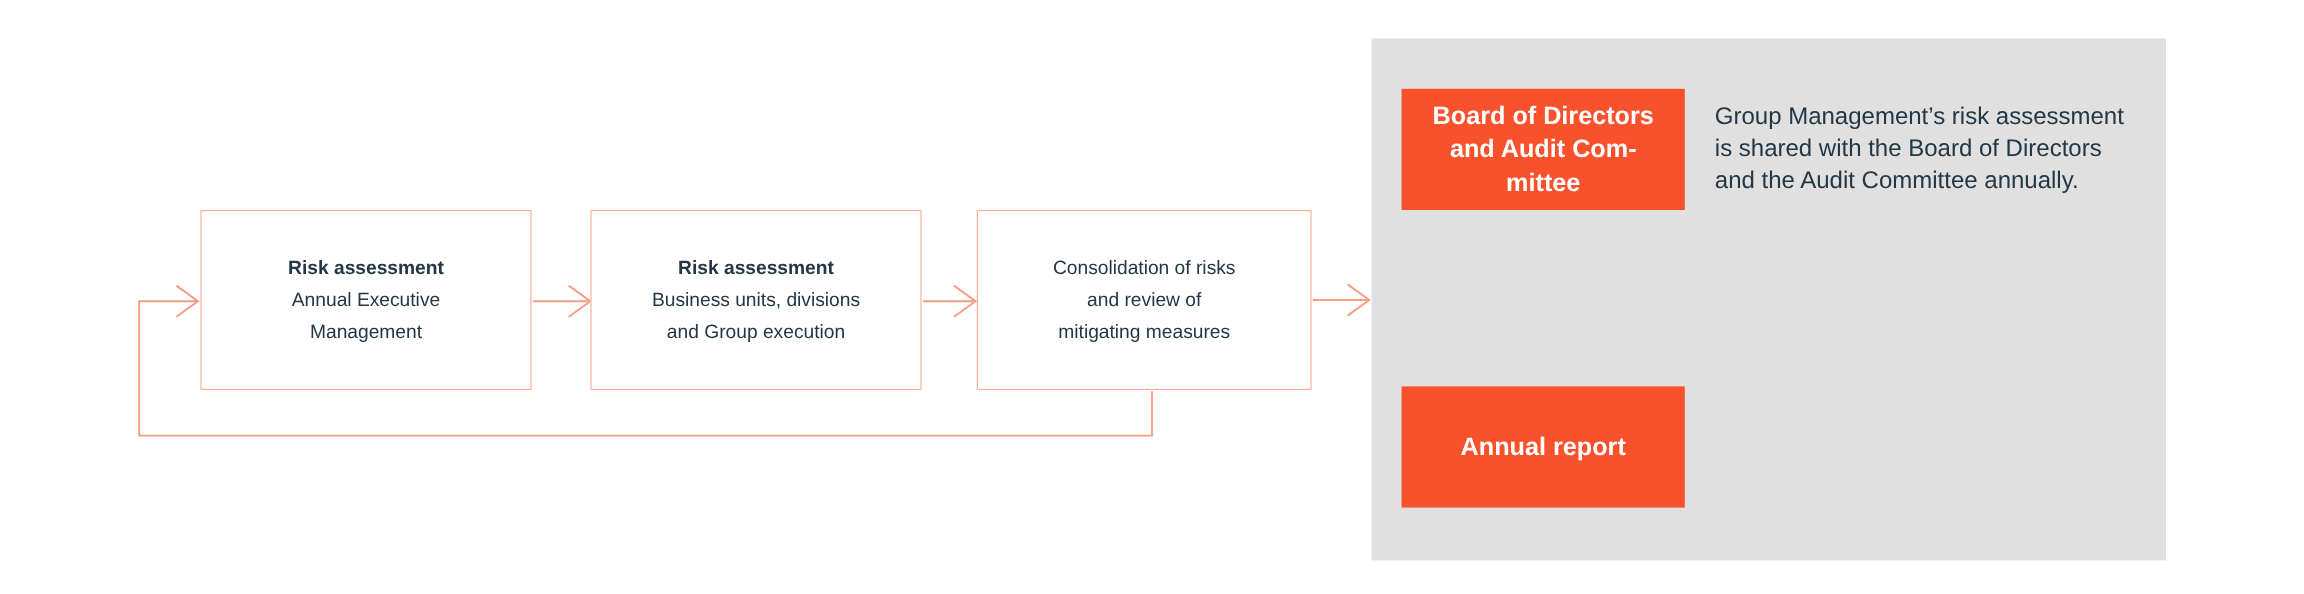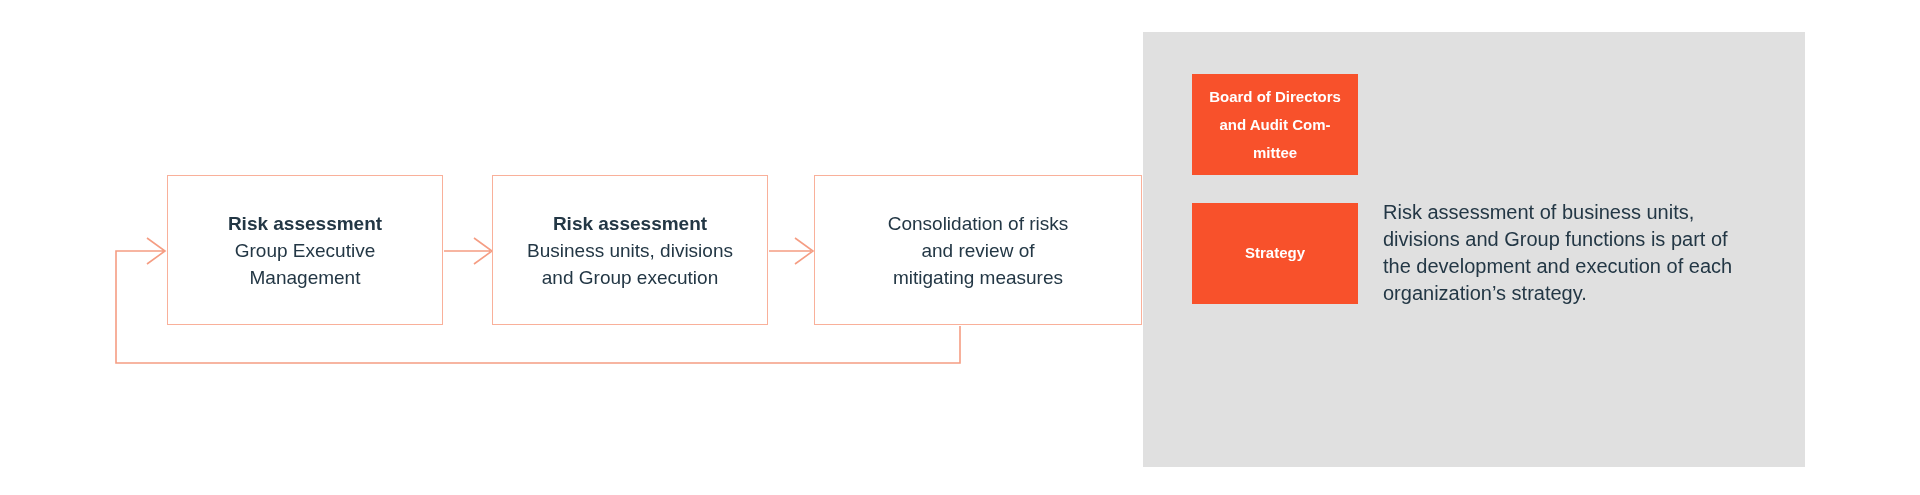--- a/index.html
+++ b/index.html
@@ -28,29 +28,29 @@
     top: 175px;
     height: 150px;
     background: #ffffff;
     border: 1.5px solid #F9B09A;
     display: flex;
     flex-direction: column;
     justify-content: center;
     align-items: center;
     text-align: center;
     color: #233745;
-    font-size: 19px;
+    font-size: 16px;
     line-height: 27px;
   }
   .flow-box .box-title { font-weight: bold; white-space: pre-line; }
   .flow-box .box-body  { white-space: pre-line; }
 
   #flow-box-1 { left: 167px;  width: 276px; }
   #flow-box-2 { left: 492px;  width: 276px; }
-  #flow-box-3 { left: 814px;  width: 328px; }
+  #flow-box-3 { left: 814px;  width: 279px; }
 
   
   .panel {
     position: absolute;
     left: 1143px;
     top: 32px;
     width: 662px;
     height: 435px;
     background: #E0E0E0;
   }
@@ -58,34 +58,33 @@
     position: absolute;
     left: 25px;
     display: flex;
     align-items: center;
   }
   #panel-row-1 { top: 42px;  }
   #panel-row-2 { top: 167px; }
   #panel-row-3 { top: 290px; }
 
   .label-box {
-    width: 166px;
+    width: 236px;
     height: 101px;
     background: #F8512B;
     color: #ffffff;
-    font-size: 15px;
+    font-size: 21px;
     font-weight: bold;
     line-height: 28px;
     display: flex;
     align-items: center;
     justify-content: center;
     text-align: center;
     white-space: pre-line;
     flex: none;
-    margin-left: 24px;
   }
   .row-desc {
     margin-left: 25px;
     width: 400px;
     color: #233745;
     font-size: 20px;
     line-height: 27px;
     white-space: pre-line;
   }
 </style>
@@ -100,21 +99,21 @@
 
     <path d="M444 251 L490 251 M474 238 L492 251 L474 264"></path>
 
     <path d="M769 251 L811 251 M795 238 L813 251 L795 264"></path>
 
     <path d="M1094 250 L1139 250 M1123 237 L1141 250 L1123 263"></path>
   </svg>
 
   <div class="flow-box" id="flow-box-1">
     <div class="box-title">Risk assessment</div>
-    <div class="box-body">Group Executive
+    <div class="box-body">Annual Executive
 Management</div>
   </div>
 
   <div class="flow-box" id="flow-box-2">
     <div class="box-title">Risk assessment</div>
     <div class="box-body">Business units, divisions
 and Group execution</div>
   </div>
 
   <div class="flow-box" id="flow-box-3">
@@ -123,27 +122,26 @@
 and review of
 mitigating measures</div>
   </div>
 
   <div class="panel">
 
     <div class="panel-row" id="panel-row-1">
       <div class="label-box">Board of Directors
 and Audit Com-
 mittee</div>
+      <div class="row-desc">Group Management’s risk assessment
+is shared with the Board of Directors
+and the Audit Committee annually.</div>
     </div>
 
     <div class="panel-row" id="panel-row-2">
-      <div class="label-box">Strategy</div>
-      <div class="row-desc">Risk assessment of business units,
-divisions and Group functions is part of
-the development and execution of each
-organization’s strategy.</div>
     </div>
 
     <div class="panel-row" id="panel-row-3">
+      <div class="label-box">Annual report</div>
     </div>
 
   </div>
 </div>
 
 </body></html>

